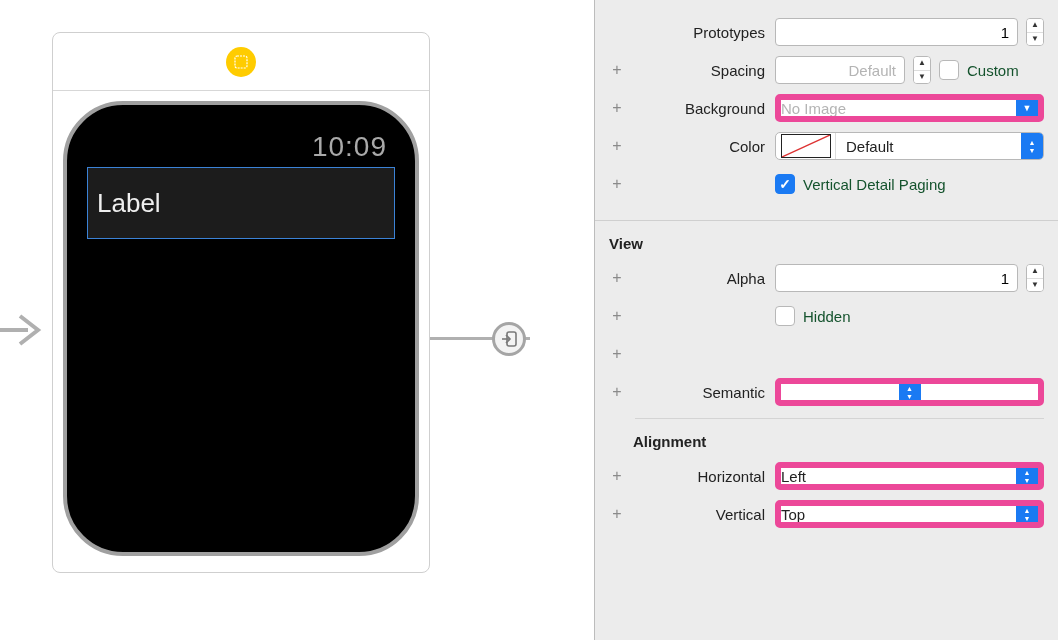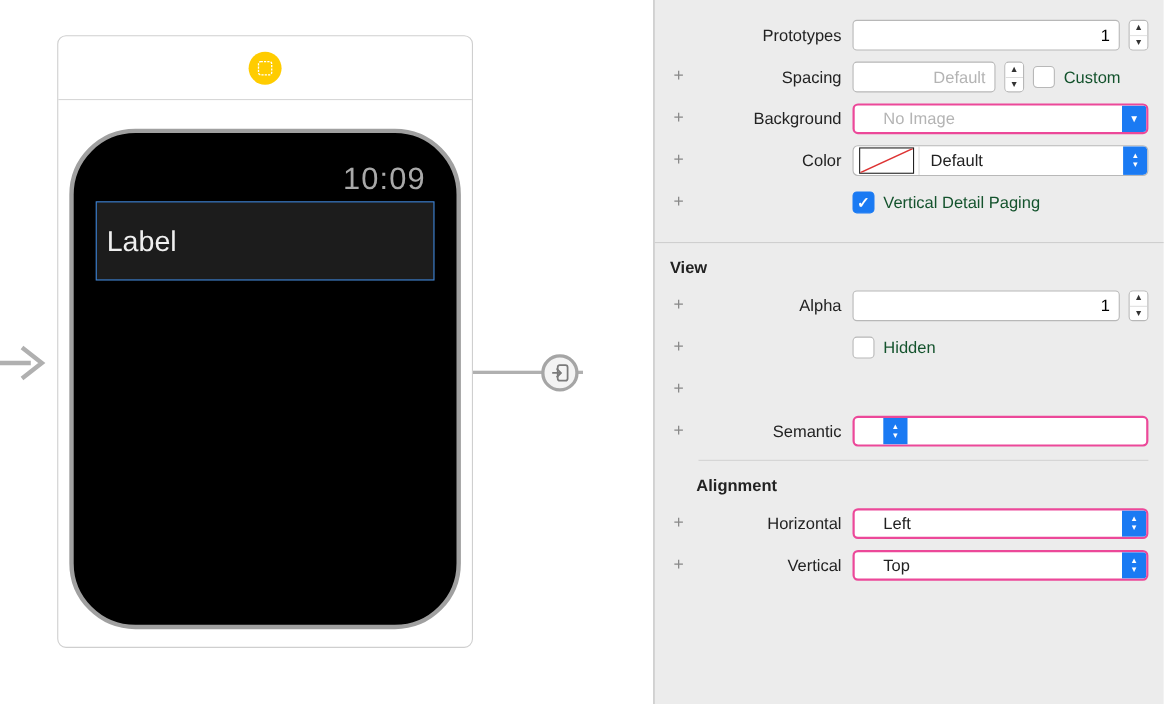--- a/index.html
+++ b/index.html
@@ -59,21 +59,21 @@
     padding: 10px;
   }
   .watch {
     width: 356px;
     height: 455px;
     background: #000;
     border-radius: 60px;
     border: 4px solid #a0a0a0;
     position: relative;
     overflow: hidden;
-    margin: 16px auto 6px auto;
+    margin: 0 auto 6px auto;
   }
   .watch-time {
     position: absolute;
     right: 28px;
     top: 26px;
     color: #a9a9a9;
     font-size: 28px;
     letter-spacing: 1px;
   }
   .label-box {
@@ -191,30 +191,31 @@
   }
   .stepper button {
     flex:1; border:none; background:#fff; cursor:pointer;
     font-size: 8px; line-height: 1; padding:0; color:#333;
   }
   .stepper button:first-child { border-bottom:1px solid #ddd; }
 
   .select {
     flex: 1;
     height: 28px;
-    border: 2px solid #ec4899;
+    border: 6px solid #ec4899;
     border-radius: 5px;
     background: #fff;
     display: flex;
     align-items: center;
-    padding: 0 0 0 26px;
+    padding: 0 0 0 0;
     font-size: 15px;
     position: relative;
     cursor: pointer;
     overflow: hidden;
+    justify-content: center;
   }
   .select .sel-text { flex:1; color:#222; }
   .select .sel-text.placeholder { color:#b4b4b4; }
   .select .sel-caret {
     width: 22px; height: 100%;
     background: #1a7af3;
     display:flex; flex-direction:column; align-items:center; justify-content:center;
     gap:1px;
   }
   .select .sel-caret.double span { color:#fff; font-size:7px; line-height:1; }

